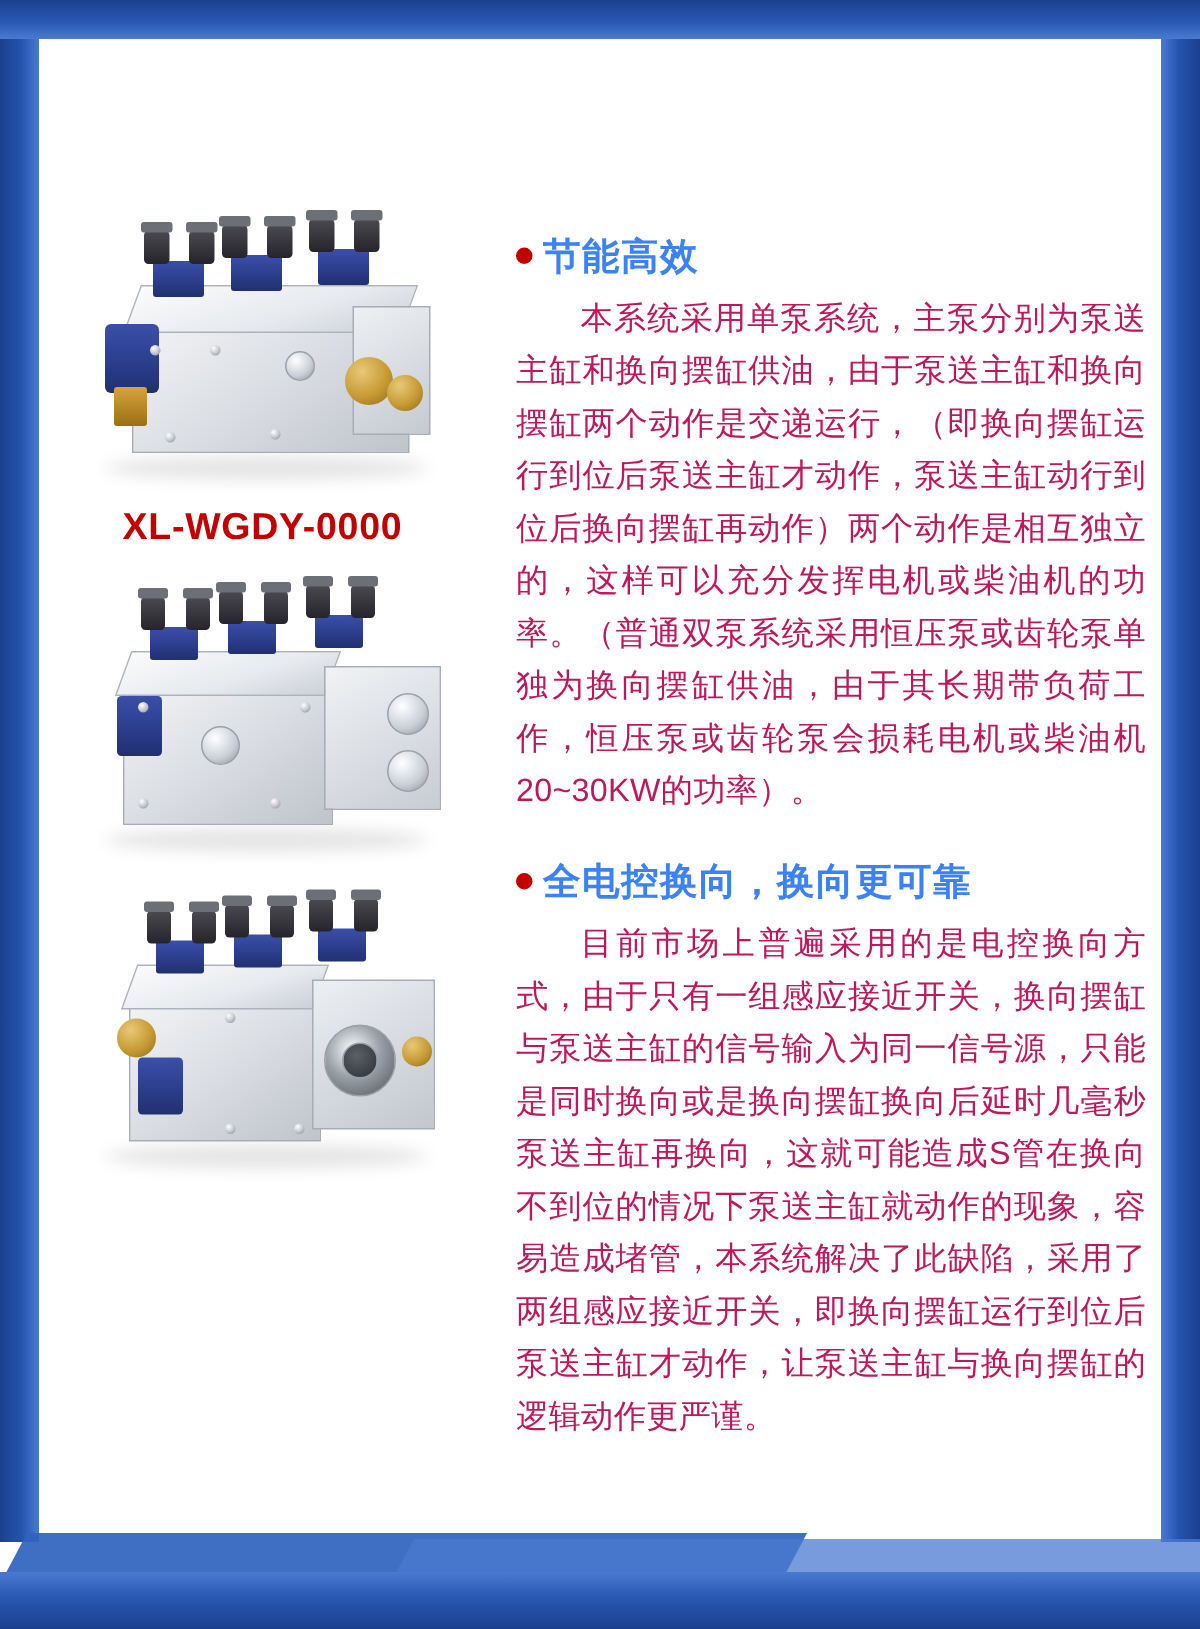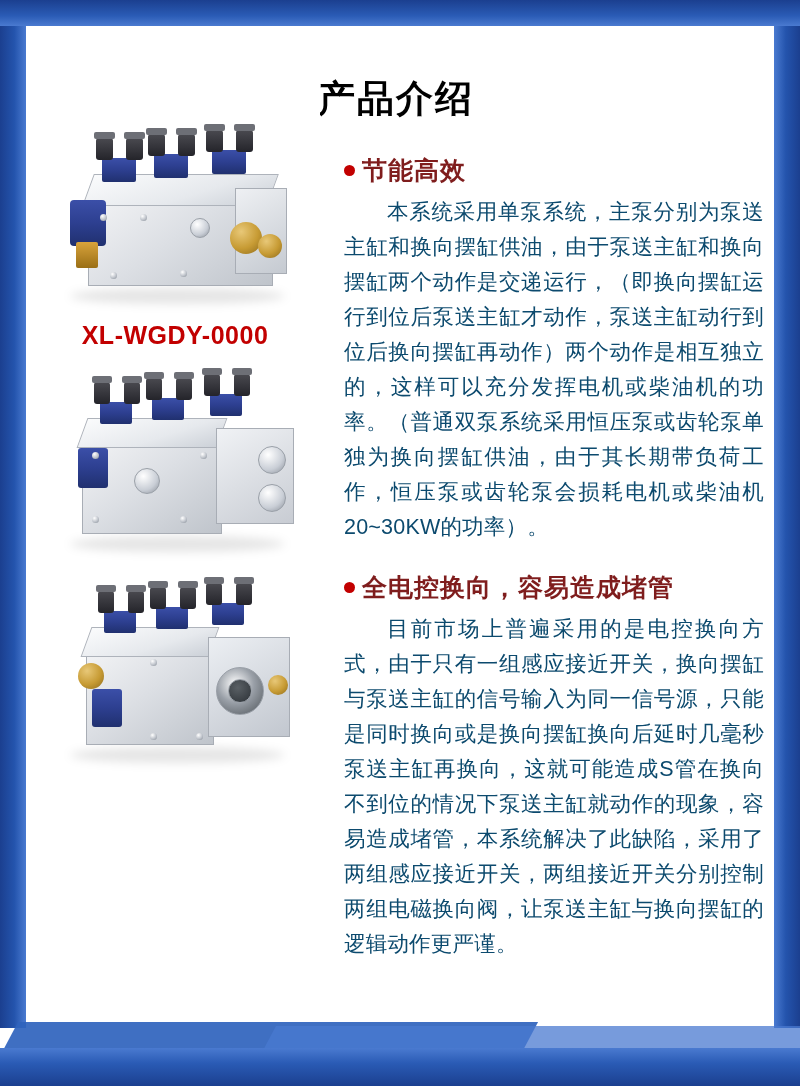--- a/index.html
+++ b/index.html
@@ -79,21 +79,21 @@
     left: 292px; top: 48px;
     font-size: 37px;
     font-weight: bold;
     color: #000000;
     letter-spacing: 2px;
   }
 
   
   .products {
     position: absolute;
-    left: 4px; top: 84px;
+    left: 4px; top: 100px;
     width: 290px;
   }
   .product {
     width: 290px;
     margin-bottom: 6px;
     text-align: center;
   }
   .product-caption {
     font-size: 25px;
     font-weight: bold;
@@ -165,35 +165,35 @@
     position: absolute;
     left: 318px; top: 128px;
     width: 420px;
   }
   .section { margin-bottom: 26px; }
   .section-head {
     display: flex;
     align-items: center;
     font-size: 25px;
     font-weight: bold;
-    color: #7f1d1d;
+    color: #3b82f6;
     margin-bottom: 8px;
     letter-spacing: 1px;
   }
   .bullet {
     width: 11px; height: 11px;
     border-radius: 50%;
     background: #c20000;
     margin-right: 7px;
     flex: 0 0 auto;
   }
   .body-text {
     font-size: 21.5px;
     line-height: 35px;
-    color: #0c4a6e;
+    color: #be185d;
     text-align: justify;
     text-indent: 2em;
     letter-spacing: .2px;
   }
 </style>
 </head>
 <body>
 
 <div class="page">
 
@@ -201,21 +201,20 @@
   <div class="edge-right"></div>
   <div class="edge-top"></div>
   <div class="edge-bottom">
     <div class="bottom-swoosh"></div>
     <div class="bottom-swoosh2"></div>
     <div class="bottom-band"></div>
   </div>
 
   <div class="content">
 
-    <div class="title">产品介绍</div>
 
     <div class="products">
 
       <div class="product">
         <div class="photo">
           <div class="shadow" style="left:40px;top:178px;width:215px;height:16px;"></div>
 
           <div class="blk-body" style="left:58px;top:92px;width:185px;height:84px;"></div>
           <div class="blk-top" style="left:58px;top:64px;width:185px;height:32px;transform:skewX(-20deg);"></div>
           <div class="blk-body" style="left:205px;top:78px;width:52px;height:86px;background:linear-gradient(150deg,#eef0f3,#c5cad1);"></div>
@@ -332,21 +331,21 @@
         <div class="section-head">
           <span class="bullet"></span>
           <span>节能高效</span>
         </div>
         <div class="body-text">本系统采用单泵系统，主泵分别为泵送主缸和换向摆缸供油，由于泵送主缸和换向摆缸两个动作是交递运行，（即换向摆缸运行到位后泵送主缸才动作，泵送主缸动行到位后换向摆缸再动作）两个动作是相互独立的，这样可以充分发挥电机或柴油机的功率。（普通双泵系统采用恒压泵或齿轮泵单独为换向摆缸供油，由于其长期带负荷工作，恒压泵或齿轮泵会损耗电机或柴油机20~30KW的功率）。</div>
       </div>
 
       <div class="section">
         <div class="section-head">
           <span class="bullet"></span>
-          <span>全电控换向，容易造成堵管</span>
-        </div>
-        <div class="body-text">目前市场上普遍采用的是电控换向方式，由于只有一组感应接近开关，换向摆缸与泵送主缸的信号输入为同一信号源，只能是同时换向或是换向摆缸换向后延时几毫秒泵送主缸再换向，这就可能造成S管在换向不到位的情况下泵送主缸就动作的现象，容易造成堵管，本系统解决了此缺陷，采用了两组感应接近开关，两组接近开关分别控制两组电磁换向阀，让泵送主缸与换向摆缸的逻辑动作更严谨。</div>
+          <span>全电控换向，换向更可靠</span>
+        </div>
+        <div class="body-text">目前市场上普遍采用的是电控换向方式，由于只有一组感应接近开关，换向摆缸与泵送主缸的信号输入为同一信号源，只能是同时换向或是换向摆缸换向后延时几毫秒泵送主缸再换向，这就可能造成S管在换向不到位的情况下泵送主缸就动作的现象，容易造成堵管，本系统解决了此缺陷，采用了两组感应接近开关，即换向摆缸运行到位后泵送主缸才动作，让泵送主缸与换向摆缸的逻辑动作更严谨。</div>
       </div>
 
     </div>
 
   </div>
 </div>
 
 </body></html>

